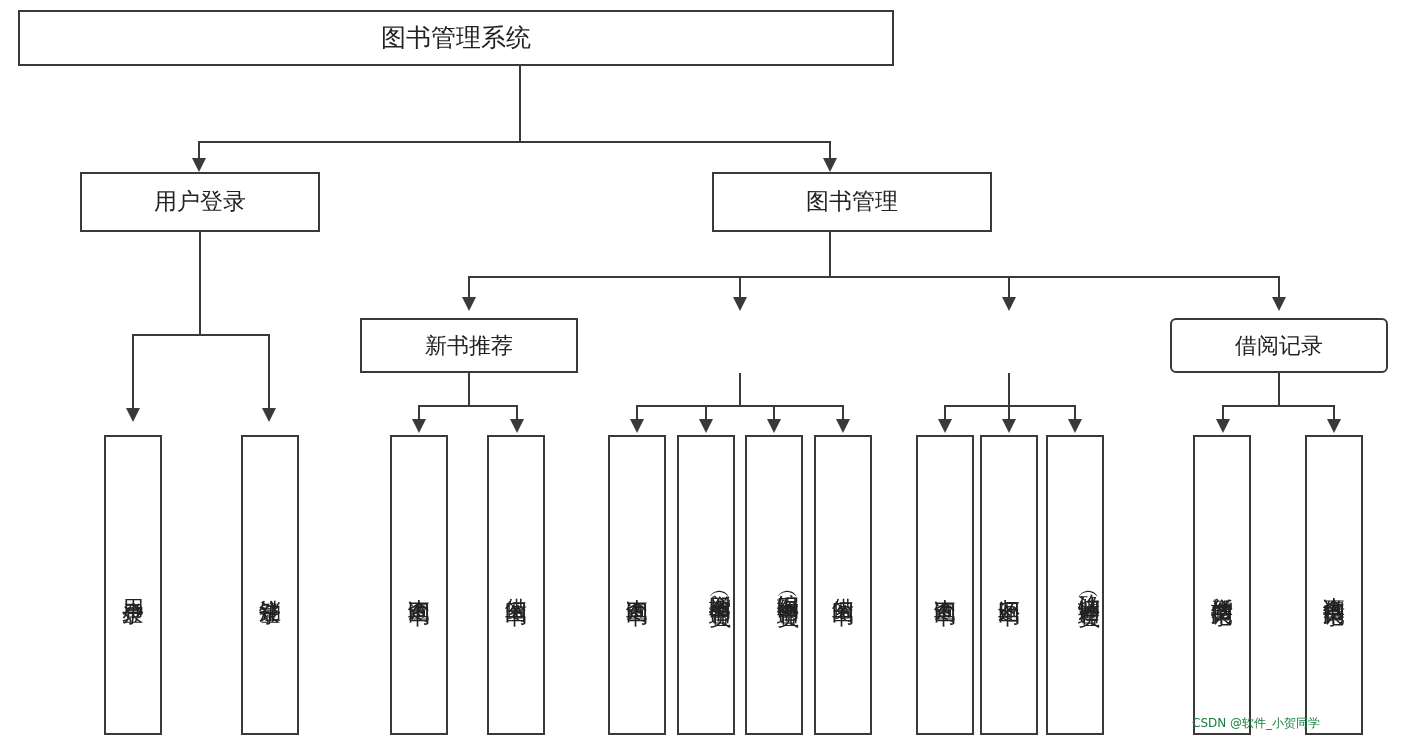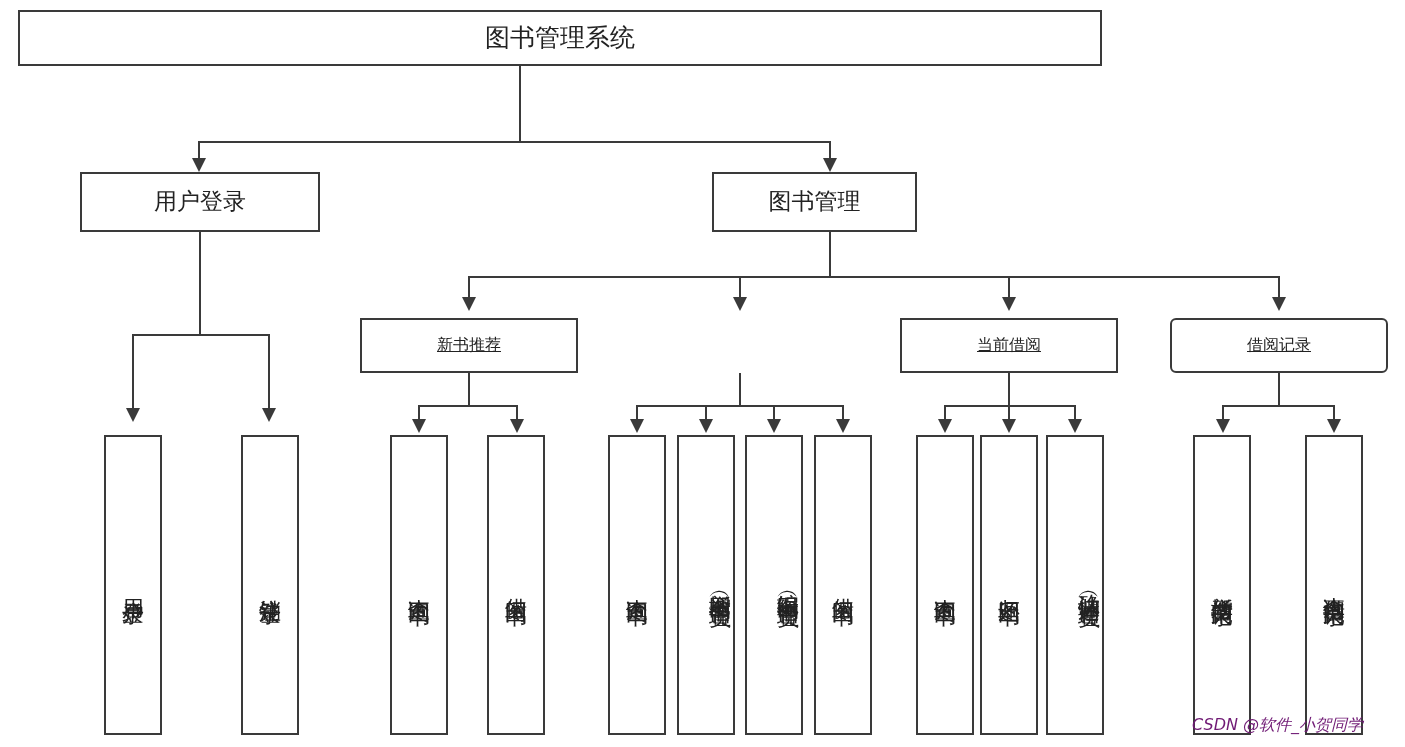--- a/index.html
+++ b/index.html
@@ -29,21 +29,21 @@
     line-height: 1.18;
     text-align: center;
   }
   .node .label {
     display: block;
     white-space: pre-line;
   }
   
   .node.h-root  { font-size: 25px; }
   .node.h-mid   { font-size: 23px; }
-  .node.h-sub   { font-size: 16px; text-decoration: underline; }
+  .node.h-sub   { font-size: 22px; }
   
   .node.v-leaf {
     writing-mode: vertical-rl;
     text-orientation: upright;
     font-size: 22px;
     letter-spacing: 2px;
     padding-top: 6px;
     padding-bottom: 6px;
     align-items: flex-start;
     justify-content: center;
@@ -61,48 +61,47 @@
   .arrow {
     position: absolute;
     width: 0;
     height: 0;
     border-left: 7px solid transparent;
     border-right: 7px solid transparent;
     border-top: 14px solid #3a3a3a;
   }
   .watermark {
     position: absolute;
-    color: #701a75;
-    font-size: 16px;
+    color: #15803d;
+    font-size: 12px;
     white-space: nowrap;
     font-family: "DejaVu Sans", "Liberation Sans", sans-serif;
-    font-style: italic;
   }
 </style>
 </head>
 <body>
 
 <div id="canvas">
 
-  <div class="node h-root" style="left:18px; top:10px; width:1084px; height:56px;">
+  <div class="node h-root" style="left:18px; top:10px; width:876px; height:56px;">
     <span class="label">图书管理系统</span>
   </div>
 
   <div class="conn vline" style="left:519px; top:66px; width:2px; height:76px;"></div>
   <div class="conn hline" style="left:198px; top:141px; width:633px; height:2px;"></div>
   <div class="conn vline" style="left:198px; top:141px; width:2px; height:25px;"></div>
   <div class="arrow" style="left:192px; top:158px;"></div>
   <div class="conn vline" style="left:829px; top:141px; width:2px; height:25px;"></div>
   <div class="arrow" style="left:823px; top:158px;"></div>
 
   <div class="node h-mid" style="left:80px; top:172px; width:240px; height:60px;">
     <span class="label">用户登录</span>
   </div>
 
-  <div class="node h-mid" style="left:712px; top:172px; width:205px; height:60px;">
+  <div class="node h-mid" style="left:712px; top:172px; width:280px; height:60px;">
     <span class="label">图书管理</span>
   </div>
 
   <div class="conn vline" style="left:199px; top:232px; width:2px; height:103px;"></div>
   <div class="conn hline" style="left:132px; top:334px; width:137px; height:2px;"></div>
   <div class="conn vline" style="left:132px; top:334px; width:2px; height:80px;"></div>
   <div class="arrow" style="left:126px; top:408px;"></div>
   <div class="conn vline" style="left:268px; top:334px; width:2px; height:80px;"></div>
   <div class="arrow" style="left:262px; top:408px;"></div>
 
@@ -113,23 +112,20 @@
   <div class="conn vline" style="left:739px; top:276px; width:2px; height:27px;"></div>
   <div class="arrow" style="left:733px; top:297px;"></div>
   <div class="conn vline" style="left:1008px; top:276px; width:2px; height:27px;"></div>
   <div class="arrow" style="left:1002px; top:297px;"></div>
   <div class="conn vline" style="left:1278px; top:276px; width:2px; height:27px;"></div>
   <div class="arrow" style="left:1272px; top:297px;"></div>
 
   <div class="node h-sub" style="left:360px; top:318px; width:218px; height:55px;">
     <span class="label">新书推荐</span>
   </div>
-  <div class="node h-sub" style="left:900px; top:318px; width:218px; height:55px;">
-    <span class="label">当前借阅</span>
-  </div>
   <div class="node h-sub" style="left:1170px; top:318px; width:218px; height:55px;border-radius:6px;">
     <span class="label">借阅记录</span>
   </div>
 
   <div class="conn vline" style="left:468px; top:373px; width:2px; height:33px;"></div>
   <div class="conn hline" style="left:418px; top:405px; width:100px; height:2px;"></div>
   <div class="conn vline" style="left:418px; top:405px; width:2px; height:18px;"></div>
   <div class="arrow" style="left:412px; top:419px;"></div>
   <div class="conn vline" style="left:516px; top:405px; width:2px; height:18px;"></div>
   <div class="arrow" style="left:510px; top:419px;"></div>

